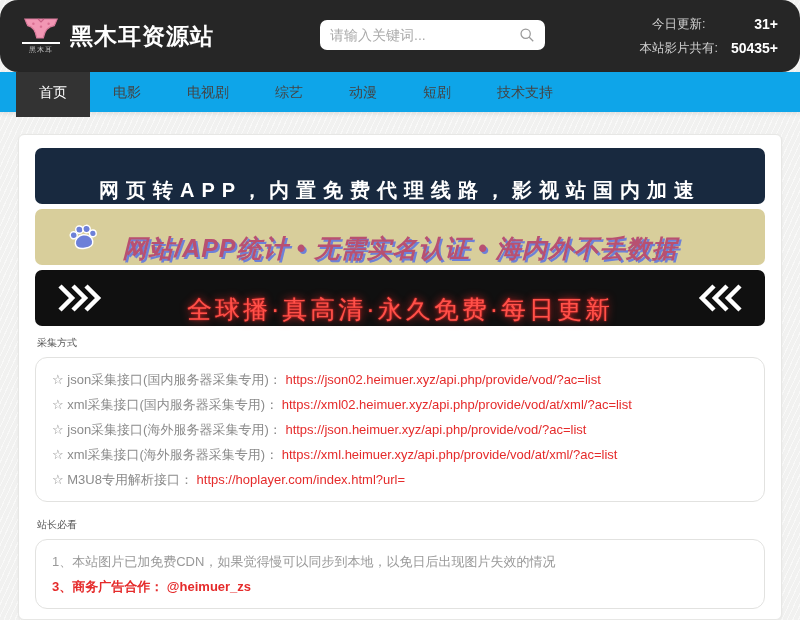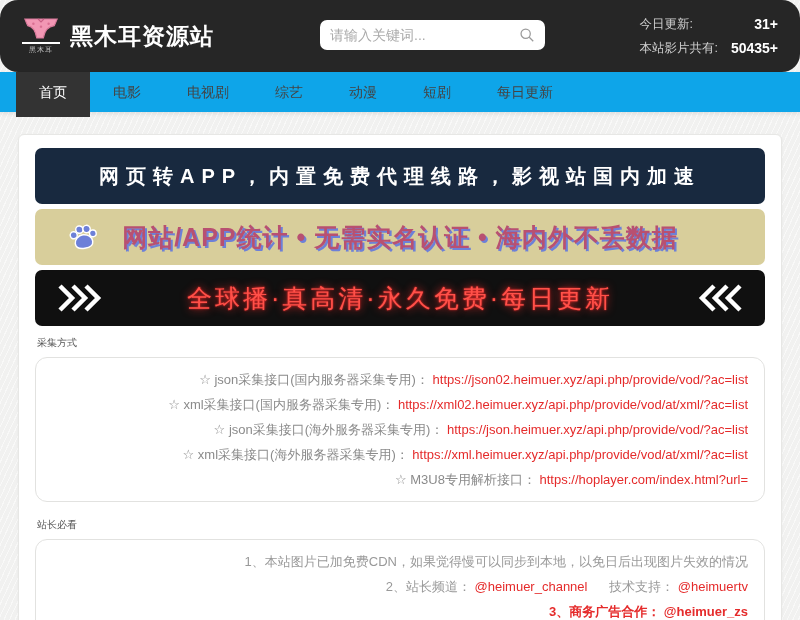--- a/index.html
+++ b/index.html
@@ -20,67 +20,67 @@
   .site-title { color:#fff; font-size:23px; font-weight:bold; margin-left:10px; letter-spacing:1px; }
   .search-box {
     position:absolute; left:320px; top:20px; width:225px; height:30px;
     background:#fff; border-radius:7px; display:flex; align-items:center; padding:0 10px;
   }
   .search-box input {
     border:none; outline:none; flex:1; font-size:14px; color:#15803d; background:transparent;
   }
   .search-box input::placeholder { color:#aaa; }
   .stats { margin-left:auto; display:grid; grid-template-columns:auto 52px; column-gap:8px; row-gap:7px; }
-  .stat-label { color:#cfcfcf; font-size:12.5px; text-align:left; }
+  .stat-label { color:#cfcfcf; font-size:12.5px; text-align:center; }
   .stat-value { color:#fff; font-size:14px; font-weight:bold; text-align:right; }
   
   .nav {
     height:40px; background:#0ea5e9; display:flex; padding-left:16px;
     box-shadow:0 2px 4px rgba(0,0,0,.08); position:relative; z-index:2;
   }
   .nav-item {
     font-size:14px; color:#444; line-height:40px; padding:0 23px; cursor:pointer;
     text-decoration:none; display:block;
   }
   .nav-item.active {
     background:#333; color:#fff; padding-bottom:5px; margin-bottom:-5px; line-height:40px;
   }
   
   .card {
     margin:22px 18px 0; background:#fff; border:1px solid #e7e7e5; border-radius:6px;
     box-shadow:0 1px 3px rgba(0,0,0,.05); padding:13px 16px 10px; min-height:455px;
   }
   .banner {
     height:56px; border-radius:7px; margin-bottom:5px; display:flex;
-    align-items:center; justify-content:center; position:relative; cursor:pointer;
+    align-items:flex-end; justify-content:center; position:relative; cursor:pointer;
   }
   .banner-app { background:#18293f; }
   .banner-app .banner-text {
     color:#fff; font-size:20px; font-weight:bold; letter-spacing:7px; white-space:nowrap;
   }
-  .banner-tongji { background:#d8ce9b; }
+  .banner-tongji { background:#d8ce9b;font-style:italic; }
   .banner-tongji .banner-text {
     color:#b85071; font-size:25px; font-weight:900; letter-spacing:1px;
     text-shadow:2px 2px 0 #6d80d8; white-space:nowrap;
   }
   .paw-icon { position:absolute; left:32px; top:13px; }
   .banner-global { background:#101010; }
   .banner-global .banner-text {
     color:#ff5149; font-size:25px; font-weight:400; letter-spacing:3px; white-space:nowrap;
     text-shadow:0 0 9px rgba(255,45,45,.95), 0 0 2px #ff2a2a;
   }
   .chev { position:absolute; top:14px; }
   .chev-left { left:22px; }
   .chev-right { right:22px; transform:scaleX(-1); }
   
   .section-title { font-size:10px; font-weight:normal; color:#555; margin:10px 2px 7px; }
   .box {
     border:1px solid #e2e2e0; border-radius:12px; padding:9px 16px; background:#fff;
   }
-  .row { font-size:13px; line-height:25px; white-space:nowrap; overflow:hidden;text-align:right; }
+  .row { font-size:13px; line-height:25px; white-space:nowrap; overflow:hidden; }
   .row-label { color:#8b8b8b; }
   .red-link { color:#e52b2b; text-decoration:none; }
   .gray-text { color:#999; }
   .bold-red { color:#e52b2b; font-weight:bold; }
   .box + .section-title { margin-top:16px; }
 </style>
 </head>
 <body>
 
 <div class="header">
@@ -113,21 +113,21 @@
   </div>
 </div>
 
 <nav class="nav">
   <a class="nav-item active">首页</a>
   <a class="nav-item">电影</a>
   <a class="nav-item">电视剧</a>
   <a class="nav-item">综艺</a>
   <a class="nav-item">动漫</a>
   <a class="nav-item">短剧</a>
-  <a class="nav-item">每日更新</a>
+  <a class="nav-item">技术支持</a>
 </nav>
 
 <div class="card">
 
   <div class="banner banner-app">
     <span class="banner-text">网页转APP，内置免费代理线路，影视站国内加速</span>
   </div>
 
   <div class="banner banner-tongji">
     <svg class="paw-icon" width="32" height="32" viewBox="0 0 40 40">
@@ -177,24 +177,18 @@
     <div class="row">
       <span class="row-label">☆ M3U8专用解析接口：</span>
       <a class="red-link">https://hoplayer.com/index.html?url=</a>
     </div>
   </div>
 
   <div class="section-title">站长必看</div>
   <div class="box">
     <div class="row gray-text">1、本站图片已加免费CDN，如果觉得慢可以同步到本地，以免日后出现图片失效的情况</div>
     <div class="row">
-      <span class="gray-text">2、站长频道：</span>
-      <a class="red-link">@heimuer_channel</a>
-      <span class="gray-text" style="margin-left:18px;">技术支持：</span>
-      <a class="red-link">@heimuertv</a>
-    </div>
-    <div class="row">
       <span class="bold-red">3、商务广告合作：</span>
       <a class="red-link bold-red">@heimuer_zs</a>
     </div>
   </div>
 
 </div>
 
 </body></html>

